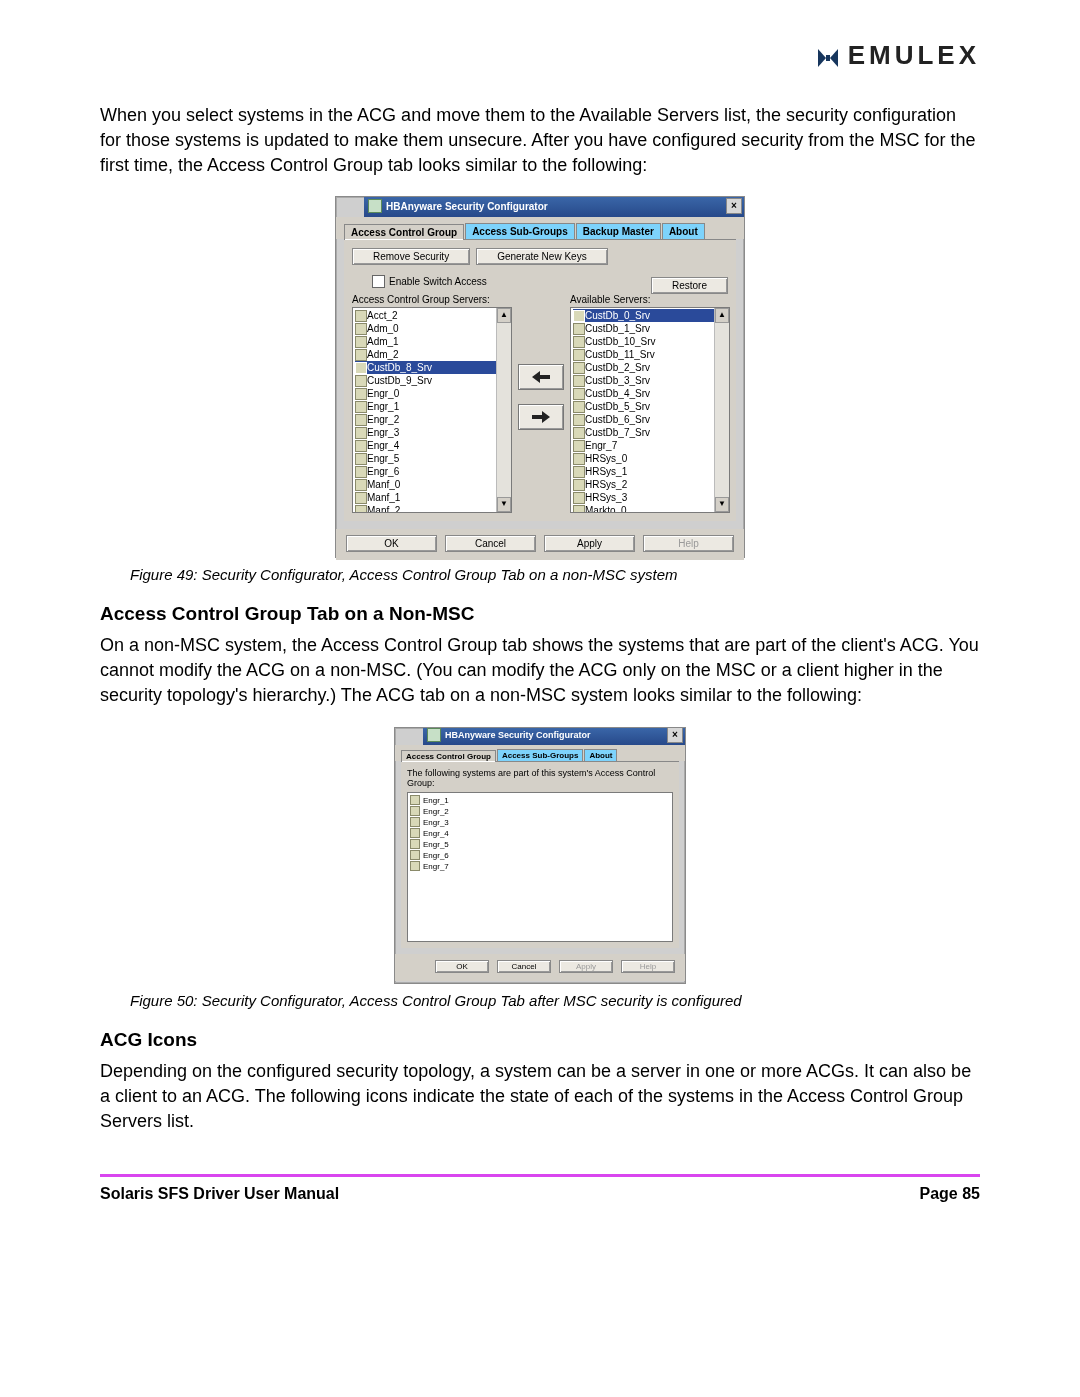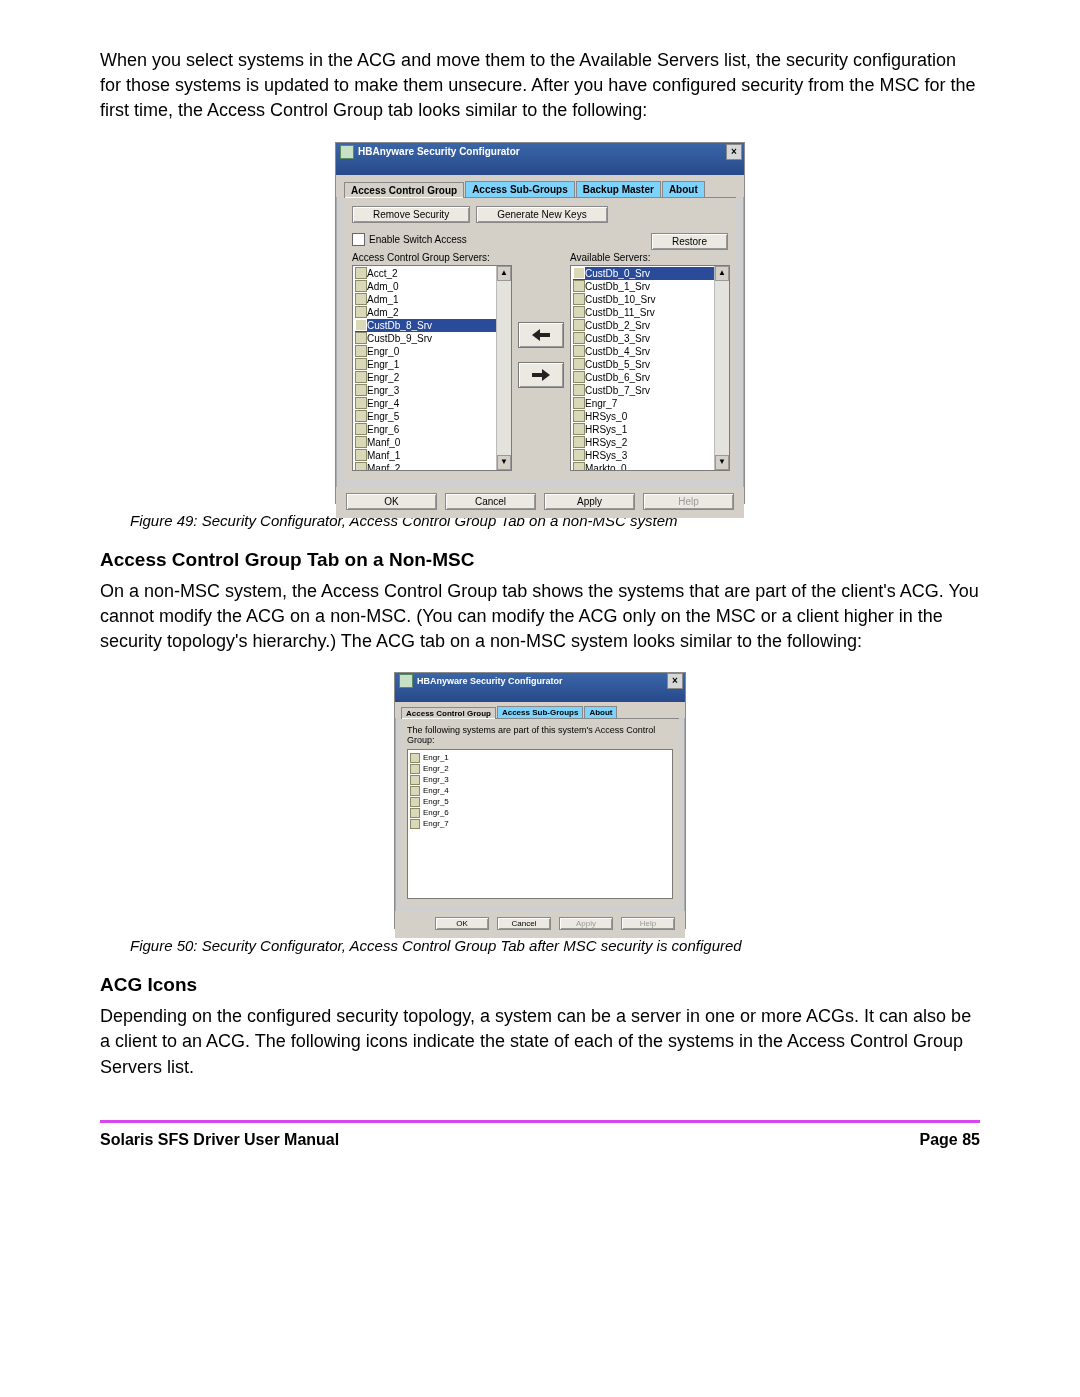--- a/index.html
+++ b/index.html
@@ -63,23 +63,24 @@
     width: 408px;
     height: 360px;
     font-size: 10px;
   }
   .titlebar {
     display: flex;
     align-items: center;
     height: 18px;
     background: linear-gradient(#3a66a8, #27498a);
     color: #fff;
-    padding: 0 2px 14px 4px;
+    padding: 0 2px 2px 4px;
     font-size: 10px;
     font-weight: 700;
+    margin-left: 28px;
   }
   .titlebar .title-icon {
     width: 12px; height: 12px;
     background: #c7e0c7;
     border: 1px solid #5b8a5b;
     margin-right: 4px;
     font-size: 8px;
   }
   .titlebar .spacer { flex: 1; }
   .titlebar .close {
@@ -260,27 +261,39 @@
     border-top: 3px solid #d946ef;
     margin-top: 40px;
     padding-top: 8px;
     display: flex;
     justify-content: space-between;
     font-weight: 700;
     font-size: 16px;
   }
   .rightcol { flex: 0 0 160px; }
   .rightcol .list-label + .listbox { margin-top: 0; }
-  .restore-row { display:flex; justify-content: space-between; align-items:flex-start; }
+  .restore-row { display:flex; justify-content: space-between; align-items:flex-end;margin-left:20px; }
 </style>
 </head>
 <body>
 
 <div class="page">
 
+  <div class="logo">
+    <span class="logo-mark">
+      <span class="logo-bug">
+        <svg viewBox="0 0 28 22">
+          <path d="M4 2 L12 11 L4 20 Z" fill="#17365d"></path>
+          <path d="M24 2 L16 11 L24 20 Z" fill="#17365d"></path>
+          <rect x="12" y="8" width="4" height="6" fill="#17365d"></rect>
+        </svg>
+      </span>
+      <span>EMULEX</span>
+    </span>
+  </div>
 
   <p class="body-text">When you select systems in the ACG and move them to the Available Servers list, the security configuration for those systems is updated to make them unsecure. After you have configured security from the MSC for the first time, the Access Control Group tab looks similar to the following:</p>
 
   <div class="fig fig1">
     <div class="titlebar">
       <span class="title-icon"></span>
       <span>HBAnyware Security Configurator</span>
       <span class="spacer"></span>
       <span class="close">×</span>
     </div>

